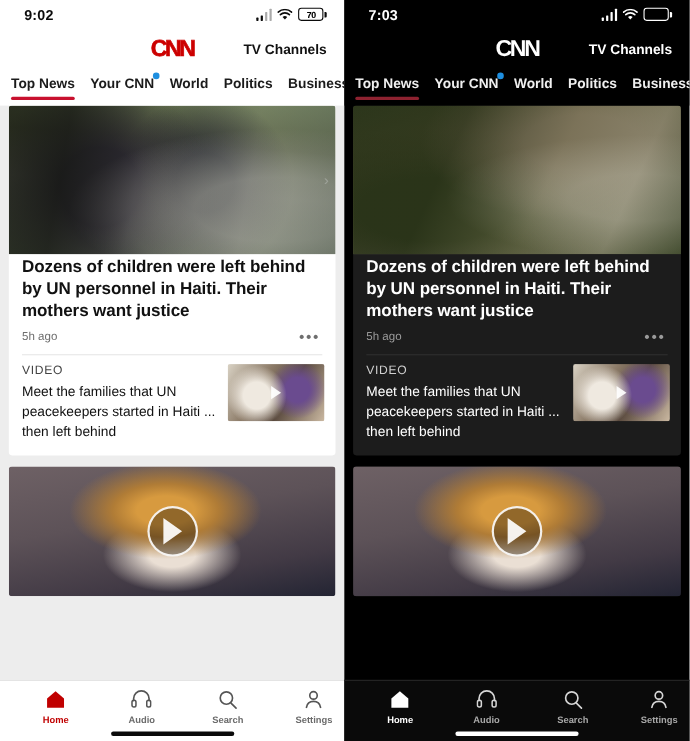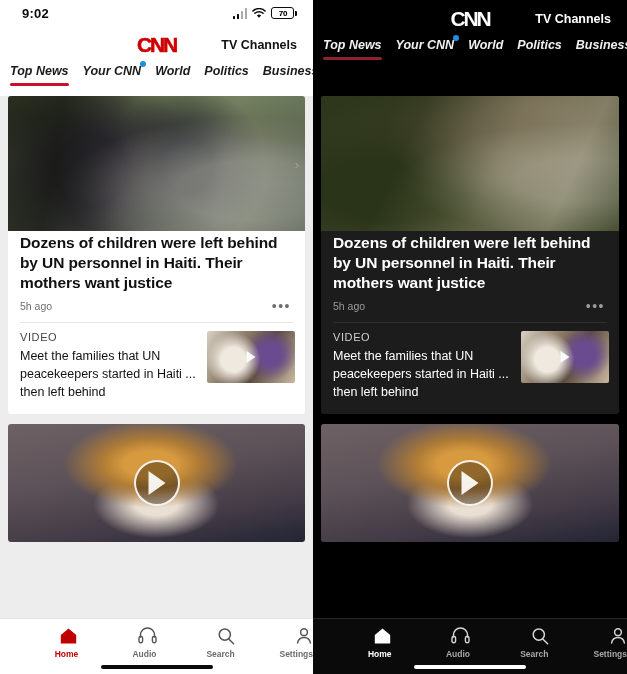--- a/index.html
+++ b/index.html
@@ -83,22 +83,22 @@
   }
   .light .cnn-logo { color: #cc0000; -webkit-text-stroke: .6px #cc0000; }
   .dark  .cnn-logo { color: #ffffff; }
   .tvch {
     position: absolute; right: 16px; font-size: 12.5px; font-weight: bold;
   }
   .light .tvch { color: #111; } .dark .tvch { color: #fff; }
 
   
   .tabs {
-    display: flex; align-items: flex-start; gap: 14px;
-    padding: 0 0 0 10px; height: 32px; position: relative; white-space: nowrap; font-style: italic;
+    display: flex; align-items: center; gap: 14px;
+    padding: 0 0 0 10px; height: 32px; position: relative; white-space: nowrap;
   }
   .tab {
     font-size: 12.5px; font-weight: bold; position: relative;
     padding-bottom: 8px; flex: 0 0 auto;
   }
   .tab .dot {
     position: absolute; top: -3px; right: -5px;
     width: 6px; height: 6px; border-radius: 50%; background: #1e8fe0;
   }
   .tab.active::after {
@@ -181,21 +181,21 @@
     position: absolute; left: 50%; top: 50%; transform: translate(-50%,-50%);
     width: 46px; height: 46px; border-radius: 50%;
     background: rgba(0,0,0,.32); border: 2px solid rgba(255,255,255,.9);
   }
 
   
   .navbar {
     position: absolute; left: 0; right: 0; bottom: 0; height: 56px;
     display: flex; align-items: flex-start; padding-top: 7px;
   }
-  .navitem { flex: 1; display: flex; flex-direction: column; align-items: flex-end; gap: 4px; margin-left: 23px; }
+  .navitem { flex: 1; display: flex; flex-direction: column; align-items: center; gap: 4px; margin-left: 23px; }
   .navicon { height: 19px; display: flex; align-items: center; justify-content: center; }
   .navlabel { font-size: 8.5px; font-weight: bold; }
   .homeind {
     position: absolute; bottom: 5px; left: 50%; transform: translateX(-50%);
     width: 112px; height: 4px; border-radius: 3px;
   }
 </style>
 </head>
 <body>
 
@@ -312,20 +312,45 @@
         </span>
         <span class="navlabel">Settings</span>
       </div>
       <div class="homeind"></div>
     </div>
   </div>
 
   <div class="phone dark">
 
     <div class="chrome">
+      <div class="statusbar">
+        <span>7:03</span>
+        <span class="sb-right">
+          <span class="bars">
+              <i></i>
+              <i></i>
+              <i></i>
+              <i></i>
+            </span>
+          <span class="wifi">
+            <svg width="14" height="11" viewBox="0 0 14 11">
+                <path d="M7 9.8 4.9 7.4a3.2 3.2 0 0 1 4.2 0Z" fill="currentColor"></path>
+                <path d="M2.9 5.3a6 6 0 0 1 8.2 0" stroke="currentColor" stroke-width="1.5" fill="none" stroke-linecap="round"></path>
+                <path d="M.9 3a9 9 0 0 1 12.2 0" stroke="currentColor" stroke-width="1.5" fill="none" stroke-linecap="round"></path>
+              </svg>
+          </span>
+          <span class="batt">
+            <span class="batt-body">
+              <span class="batt-fill" style="width:59%"></span>
+              <span class="batt-num">59</span>
+            </span>
+            <span class="batt-tip"></span>
+          </span>
+        </span>
+      </div>
 
       <div class="appbar">
         <span class="cnn-logo">CNN</span>
         <span class="tvch">TV Channels</span>
       </div>
 
       <div class="tabs">
         <span class="tab active"><span>Top News</span></span>
         <span class="tab"><span>Your CNN</span><span class="dot"></span></span>
         <span class="tab"><span>World</span></span>

